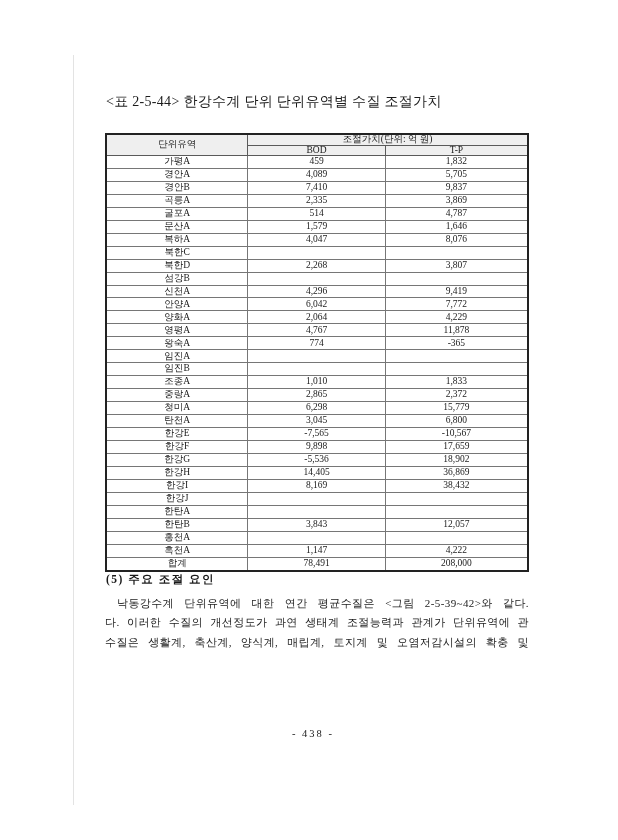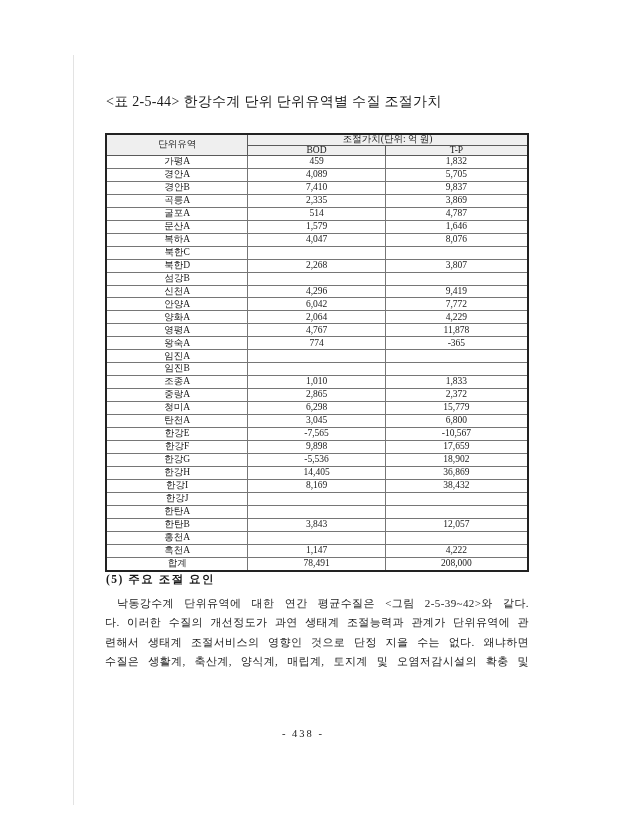--- a/index.html
+++ b/index.html
@@ -95,21 +95,21 @@
     text-align-last: justify;
     word-spacing: 1px;
     overflow: hidden;
   }
   .para-line:first-child {
     text-indent: 12px;
   }
 
   .page-number {
     position: absolute;
-    left: 0;
+    left: 10px;
     top: 728px;
     width: 606px;
     text-align: center;
     font-size: 10.5px;
     letter-spacing: 2px;
   }
 </style>
 </head>
 <body>
 
@@ -297,17 +297,16 @@
         </tr>
       </tbody>
   </table>
 </div>
 
 <div class="section-heading">(5) 주요 조절 요인</div>
 
 <div class="paragraph">
     <div class="para-line">낙동강수계 단위유역에 대한 연간 평균수질은 &lt;그림 2-5-39~42&gt;와 같다.</div>
     <div class="para-line">다. 이러한 수질의 개선정도가 과연 생태계 조절능력과 관계가 단위유역에 관</div>
-    <div class="para-line">련해서 생태계 조절서비스의 영향인 것으로 단정 지을 수는 없다. 왜냐하면</div>
     <div class="para-line">수질은 생활계, 축산계, 양식계, 매립계, 토지계 및 오염저감시설의 확충 및</div>
   </div>
 
 <div class="page-number">- 438 -</div>
 
 </body></html>

